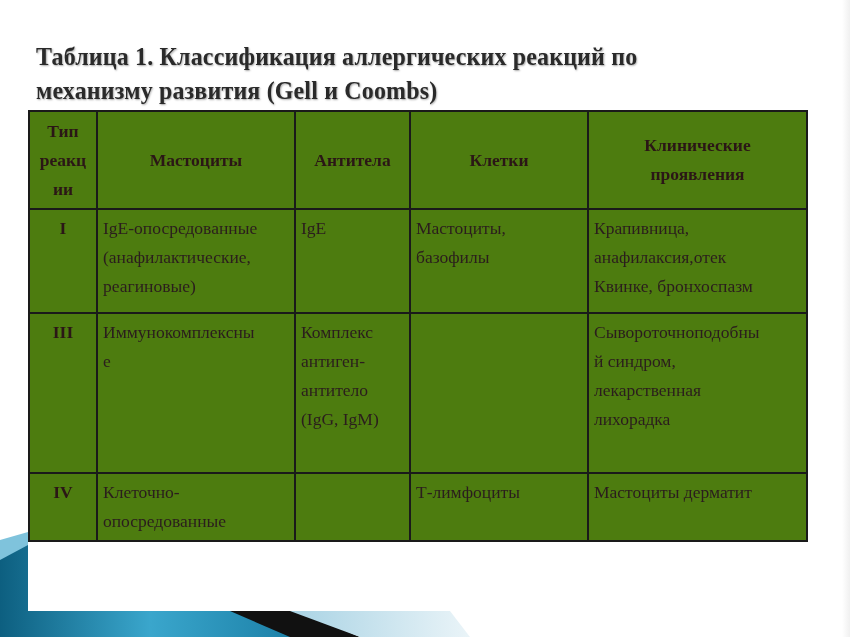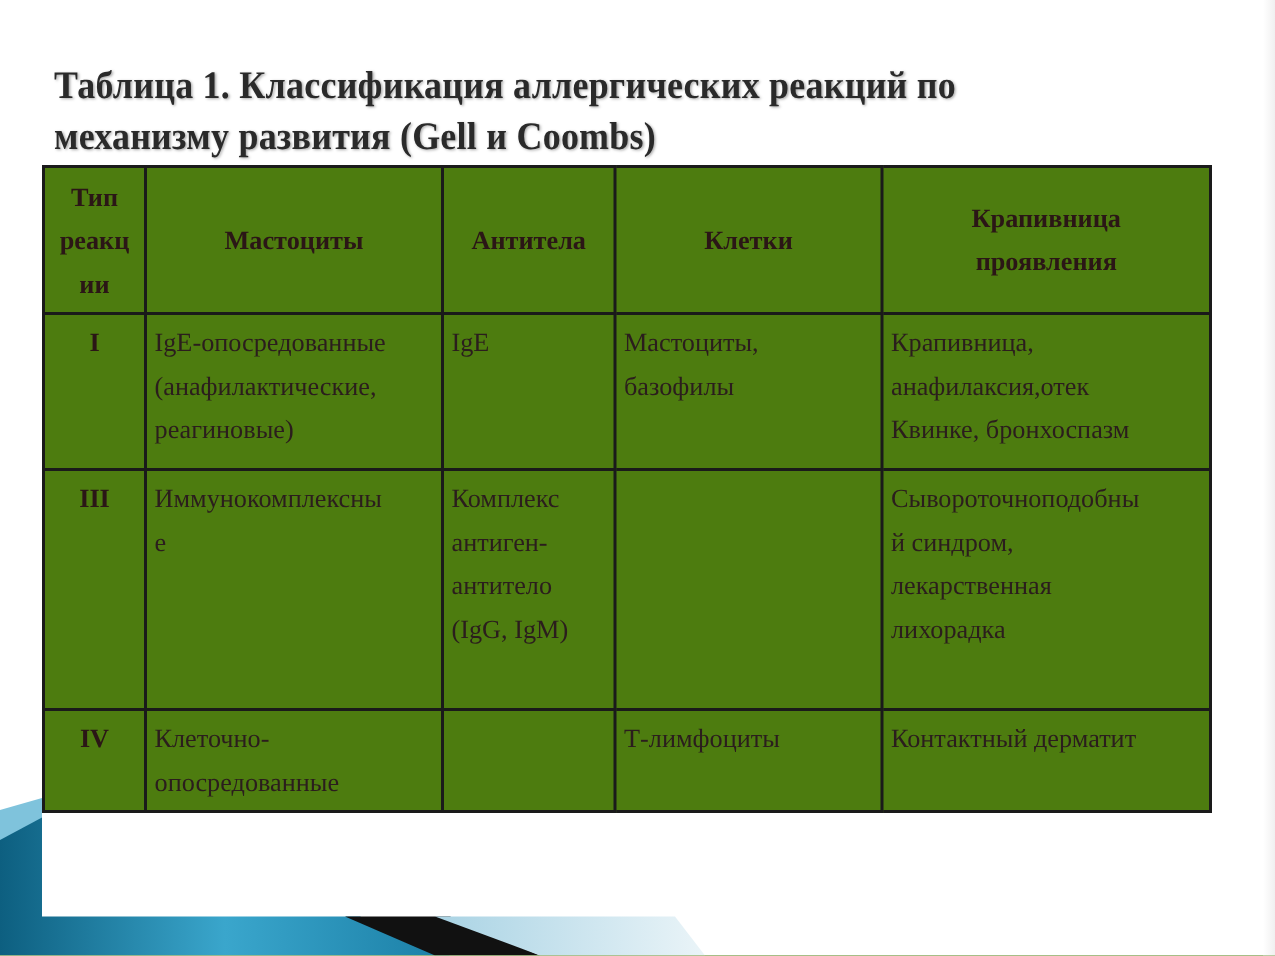--- a/index.html
+++ b/index.html
@@ -76,21 +76,21 @@
 
 <table class="gell">
   <tbody>
       <tr class="h">
     <th class="c0 cell-text">Тип
 реакц
 ии</th>
     <th class="c1 cell-text">Мастоциты</th>
     <th class="c2 cell-text">Антитела</th>
     <th class="c3 cell-text">Клетки</th>
-    <th class="c4 cell-text">Крапивница
+    <th class="c4 cell-text">Клинические
 проявления</th>
   </tr>
   <tr class="r1">
     <td class="type">I</td>
     <td class="cell-text">IgE-опосредованные
 (анафилактические,
 реагиновые)</td>
     <td class="cell-text">IgE</td>
     <td class="cell-text">Мастоциты,
 базофилы</td>
@@ -111,16 +111,16 @@
 й синдром,
 лекарственная
 лихорадка</td>
   </tr>
   <tr class="r4">
     <td class="type">IV</td>
     <td class="cell-text">Клеточно-
 опосредованные</td>
     <td class="cell-text"></td>
     <td class="cell-text">Т-лимфоциты</td>
-    <td class="cell-text">Контактный дерматит</td>
+    <td class="cell-text">Мастоциты дерматит</td>
   </tr>
 </tbody>
   </table>
 
 </body></html>

